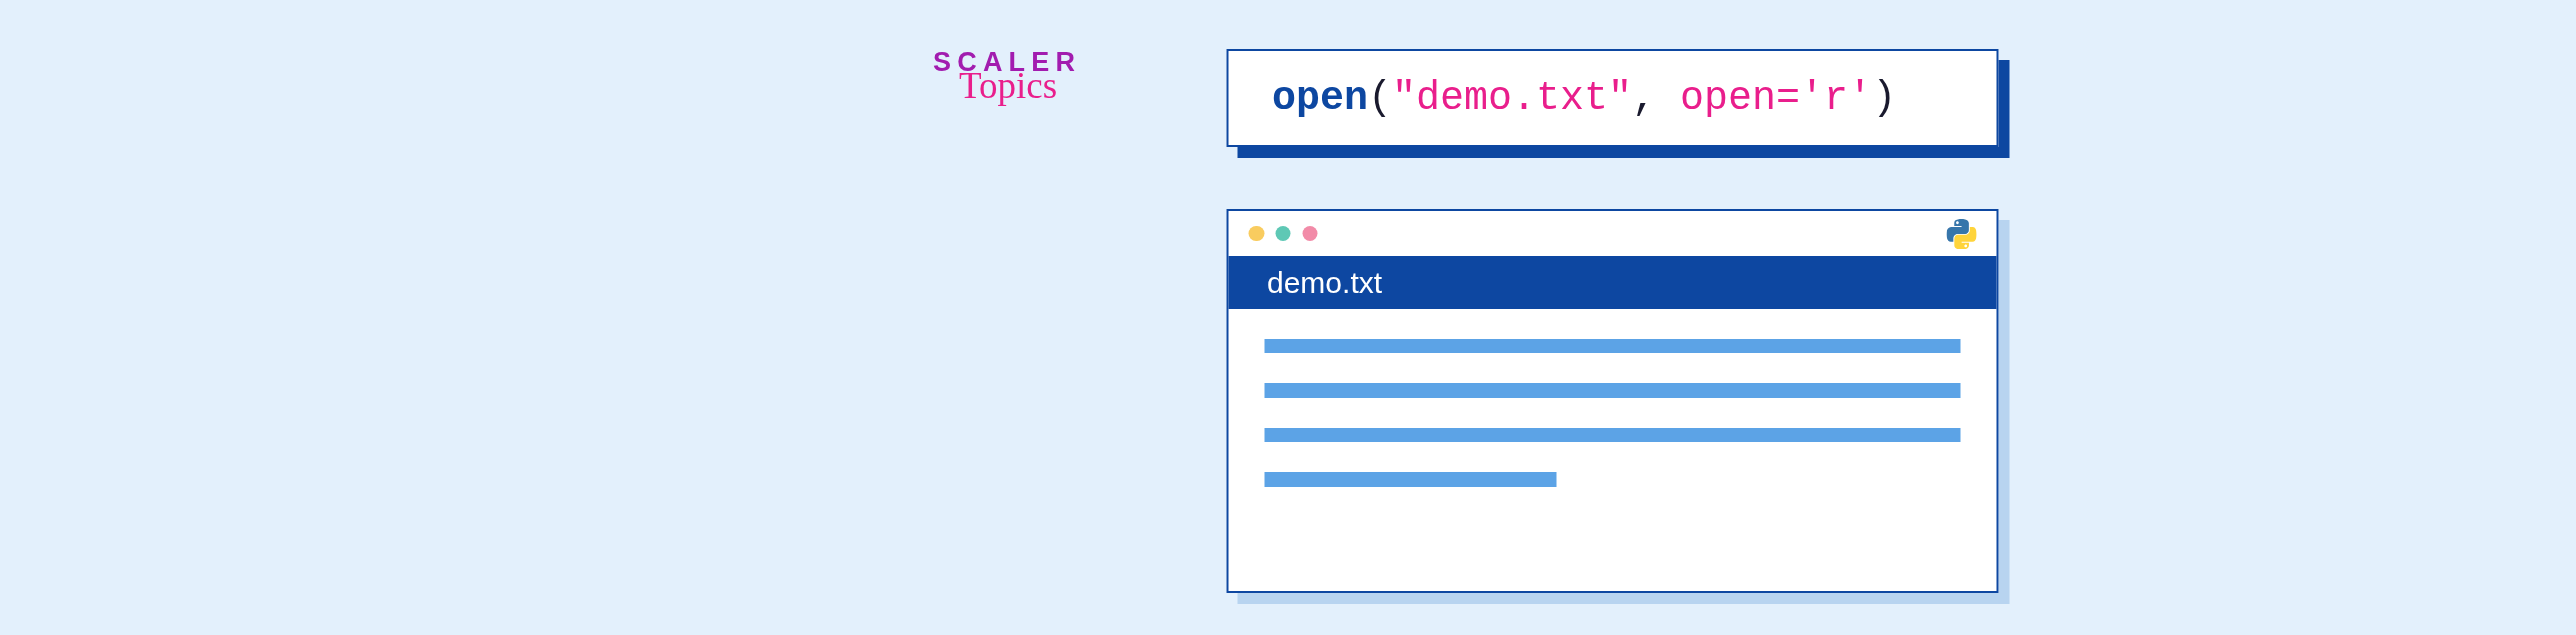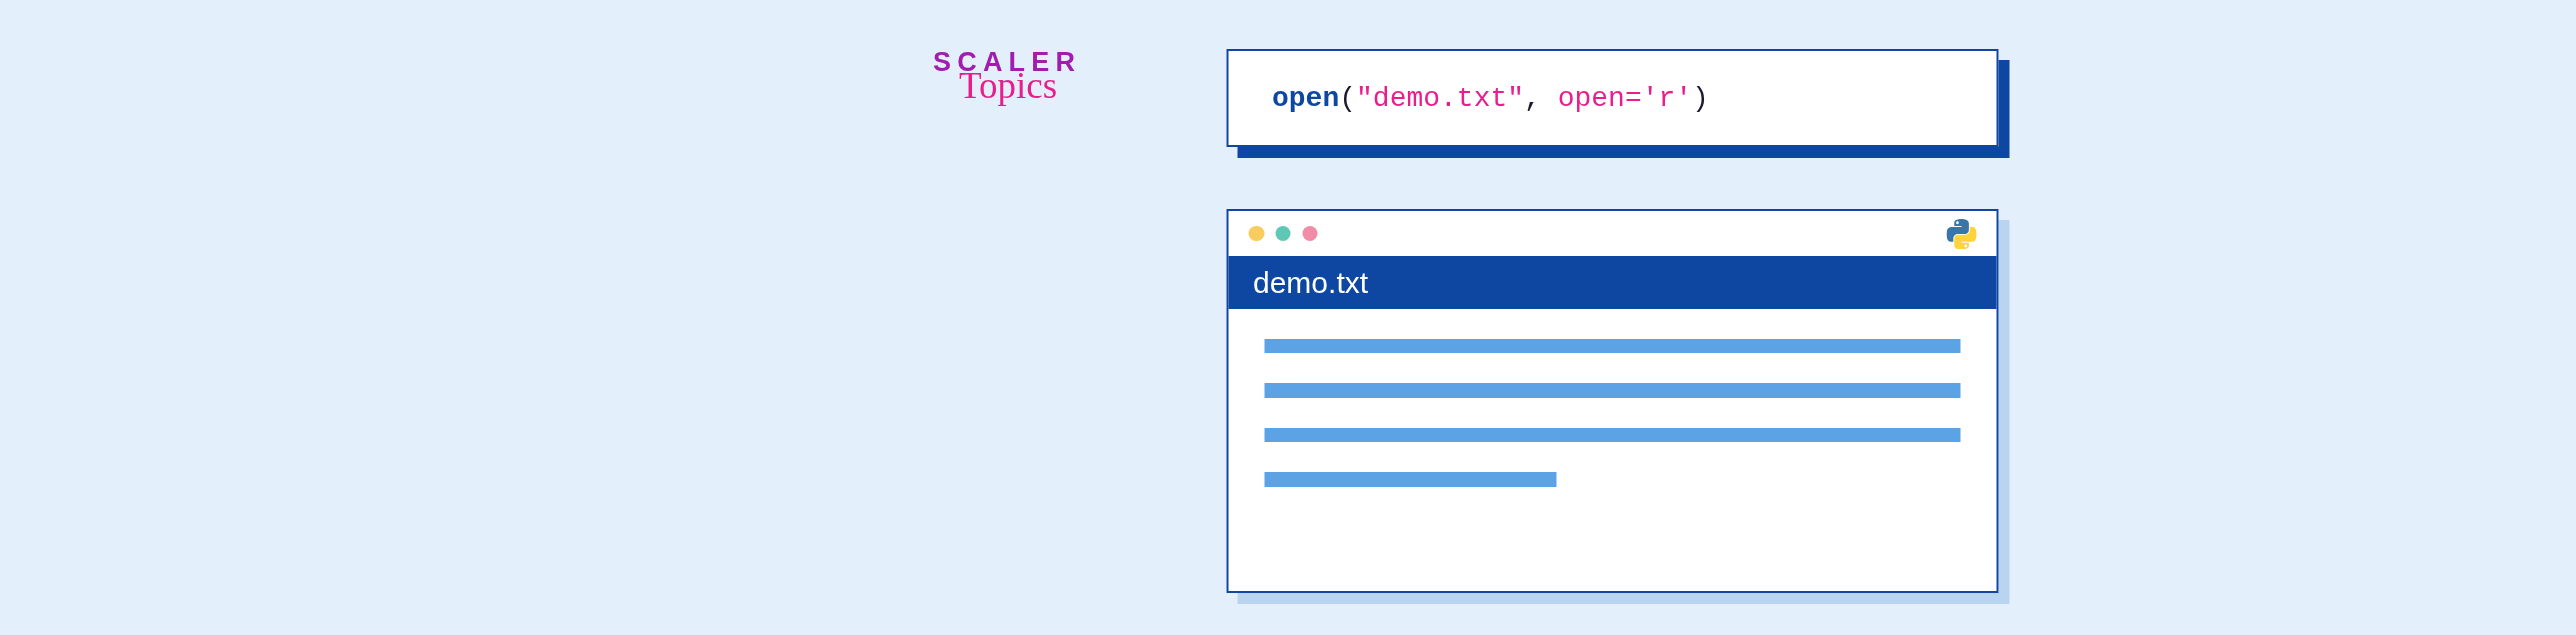--- a/index.html
+++ b/index.html
@@ -64,21 +64,21 @@
       left: 0;
       top: 0;
       width: 772px;
       height: 98px;
       background: #ffffff;
       border: 2.6px solid #0d47a1;
       display: flex;
       align-items: center;
       padding-left: 44px;
       font-family: 'Menlo', 'Consolas', 'Courier New', monospace;
-      font-size: 28px;
+      font-size: 40px;
       white-space: pre;
     }
     .tok-func { color: #0d47a1; font-weight: 700; }
     .tok-paren { color: #1a1a2e; }
     .tok-string { color: #e91e8c; }
     .tok-arg { color: #e91e8c; }
     
     .window-wrapper {
       position: absolute;
       left: 1226px;
@@ -129,21 +129,21 @@
       transform: translateY(-50%);
       width: 30px;
       height: 30px;
     }
     .filename-bar {
       background: #0d47a1;
       color: #ffffff;
       height: 53px;
       display: flex;
       align-items: center;
-      padding-left: 25px;
+      padding-left: 39px;
       font-size: 30px;
       font-weight: 400;
     }
     .file-content {
       padding: 30px 36px;
     }
     .text-line {
       height: 14.4px;
       background: #5ca3e6;
       margin-bottom: 30px;

